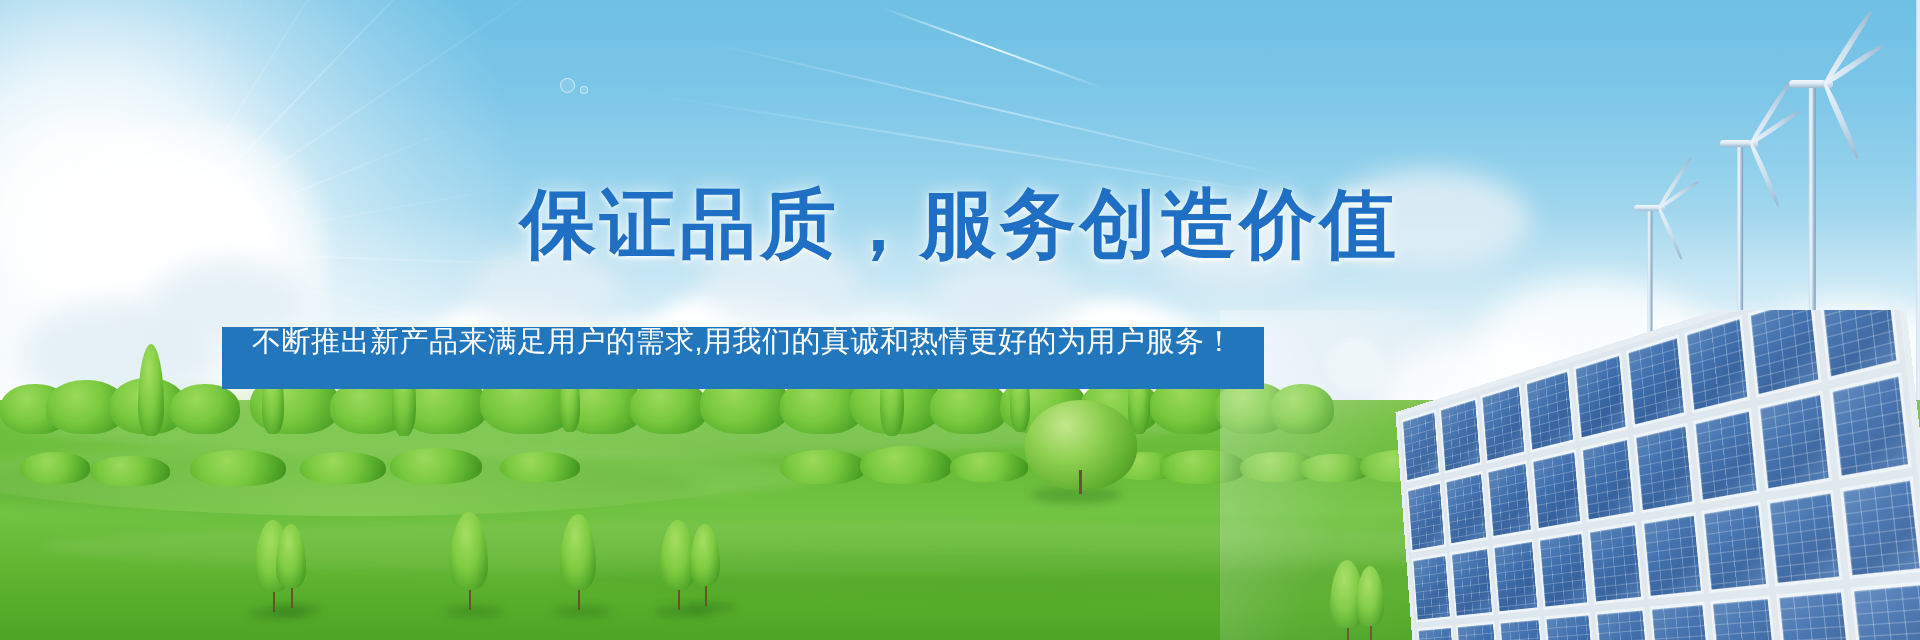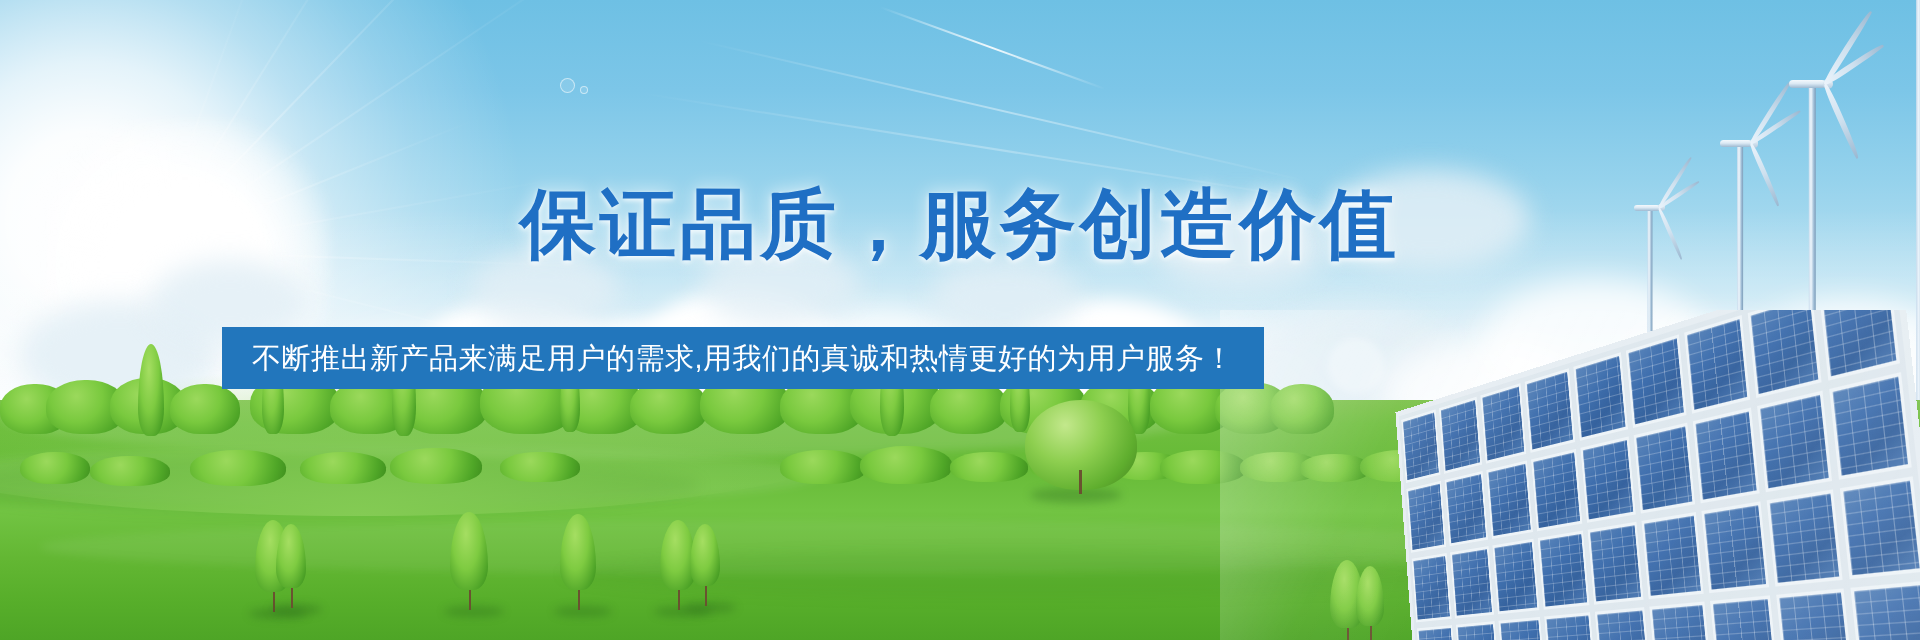--- a/index.html
+++ b/index.html
@@ -95,21 +95,21 @@
   .solar-flare { position:absolute; left:108px; top:28px; width:56px; height:56px;
       border-radius:50%; background:rgba(255,255,255,.30); filter:blur(3px); }
 
   
   .headline { position:absolute; left:0; right:0; top:176px; text-align:center;
       font-size:76px; line-height:1; font-weight:bold; color:#1f6fc4;
       letter-spacing:4px;
       text-shadow:0 2px 5px rgba(255,255,255,.85), 0 0 18px rgba(255,255,255,.8);
       white-space:nowrap;margin-top:10px; }
   .subbar { position:absolute; left:222px; top:327px; height:62px;
-      background:#2276bc; display:flex; align-items:center;
+      background:#2276bc; display:flex; 
       padding:0 30px; }
   .subbar-text { color:#ffffff; font-size:29px; letter-spacing:.5px;
       white-space:nowrap; line-height:1; }
 </style>
 </head>
 <body>
 
 <div class="banner">
 
   <div class="sky"></div>

